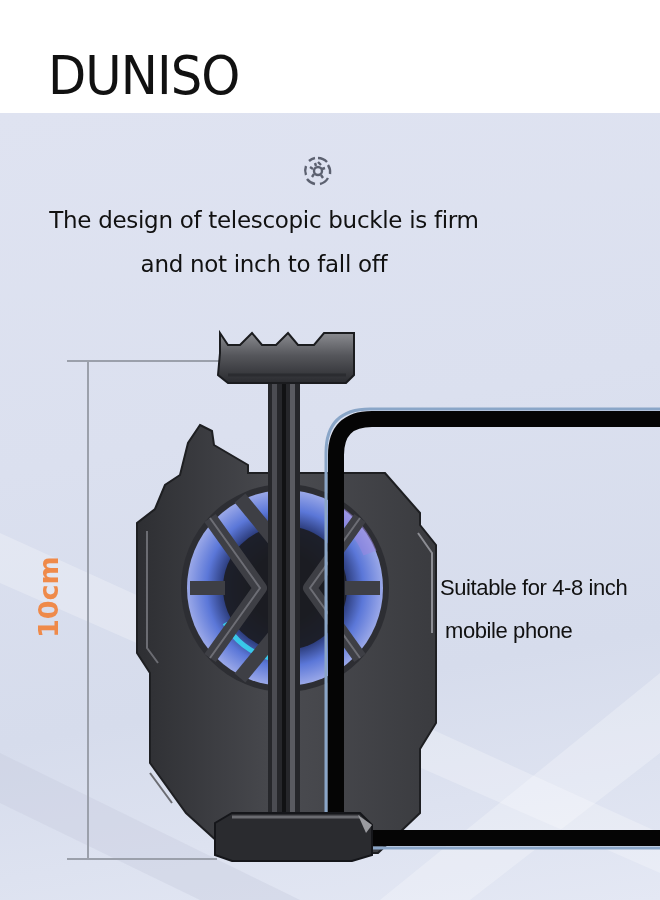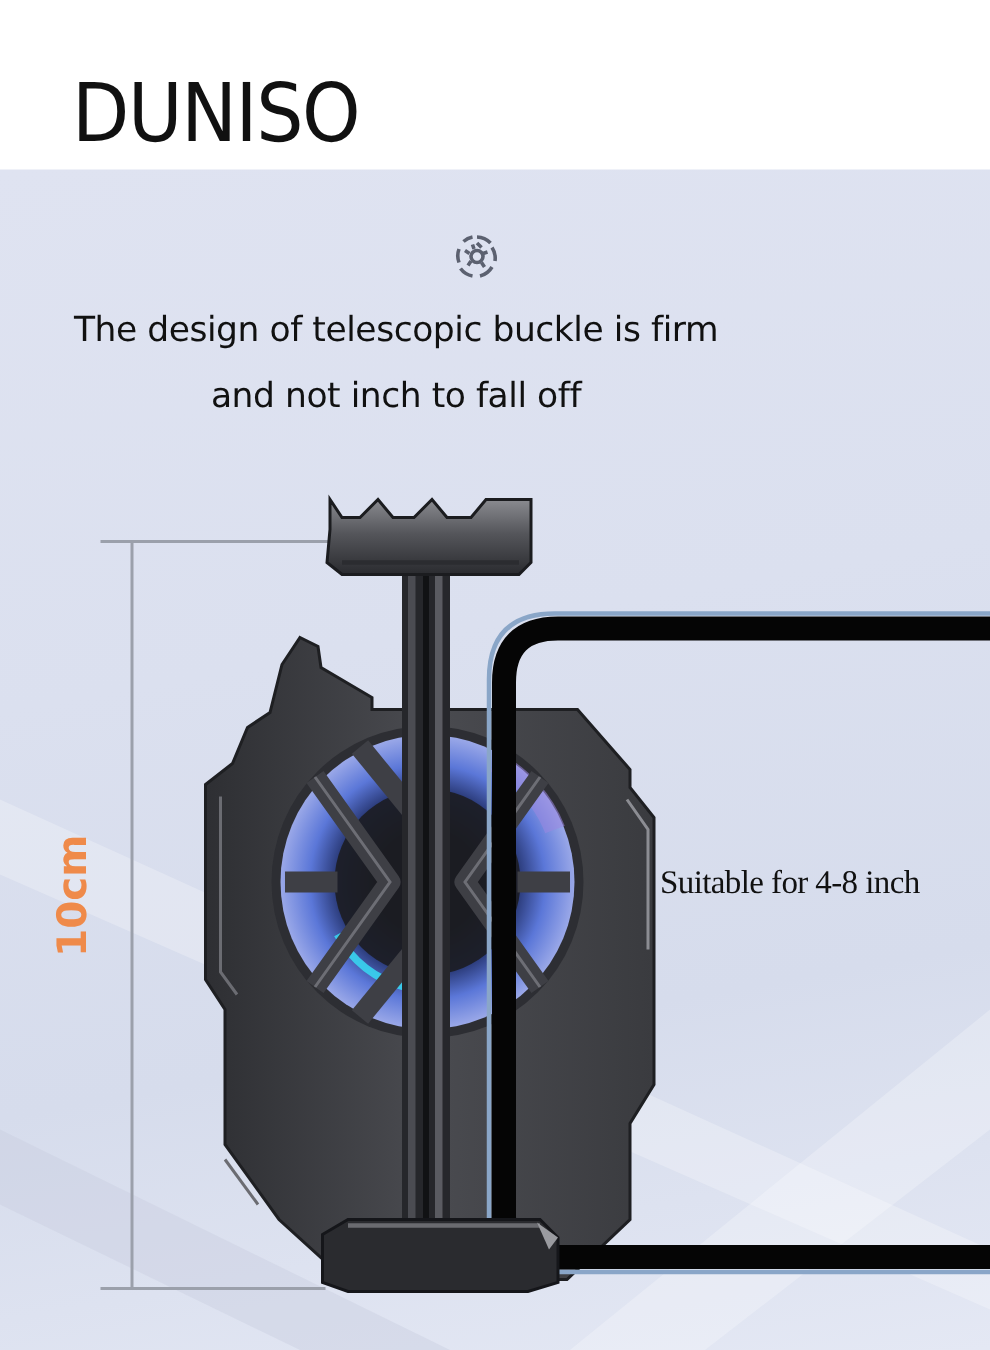--- a/index.html
+++ b/index.html
@@ -12,21 +12,21 @@
   .streak { position:absolute; pointer-events:none; }
   .gear { position:absolute; left:301px; top:41px; width:34px; height:34px; }
   .headline { position:absolute; left:0; width:528px; text-align:center; font-size:23px; color:#111; font-family:"DejaVu Sans", sans-serif; letter-spacing:-0.3px; }
   .hl1 { top:94px; }
   .hl2 { top:138px; }
   .dim-v { position:absolute; left:87px; top:247px; width:2px; height:499px; background:#9ba0ab; }
   .dim-top { position:absolute; left:67px; top:247px; width:160px; height:2px; background:#9ba0ab; }
   .dim-bot { position:absolute; left:67px; top:745px; width:150px; height:2px; background:#9ba0ab; }
   .dim-label { position:absolute; left:24px; top:475px; width:50px; height:50px; color:#ef8a4a; font-size:27px; font-weight:bold; font-family:"DejaVu Sans", sans-serif; transform:rotate(-90deg); transform-origin:center; text-align:center; line-height:50px; }
   .device { position:absolute; left:0; top:0; width:660px; height:787px; }
-  .side-text { position:absolute; font-size:22px; color:#111; font-family:Liberation Serif, serif; letter-spacing:-0.4px; }
+  .side-text { position:absolute; font-size:22px; color:#111; font-family:Liberation Sans, sans-serif; letter-spacing:-0.4px; }
   .st1 { left:440px; top:462px; }
   .st2 { left:445px; top:505px; }
 </style>
 </head>
 <body>
 
 <div class="header">
   <div class="brand">DUNISO</div>
 </div>
 
@@ -110,13 +110,14 @@
 
     <path d="M660,296 L370,296 Q326,296 326,340 L326,700 Q326,735 370,735 L660,735" fill="none" stroke="#8aa6c8" stroke-width="3"></path>
     <path d="M660,306 L372,306 Q336,306 336,342 L336,698 Q336,725 372,725 L660,725" fill="none" stroke="#050505" stroke-width="16"></path>
 
     <path d="M215,710 L232,700 L360,700 L372,712 L372,742 L352,748 L232,748 L215,742 Z" fill="#2a2b2f" stroke="#15161a" stroke-width="2"></path>
     <path d="M232,704 L360,704" stroke="#6a6b70" stroke-width="3"></path>
     <path d="M358,702 L372,712 L366,720 Z" fill="#9a9ba0"></path>
   </svg>
 
   <div class="side-text st1">Suitable for 4-8 inch</div>
+  <div class="side-text st2">mobile phone</div>
 </div>
 
 </body></html>

